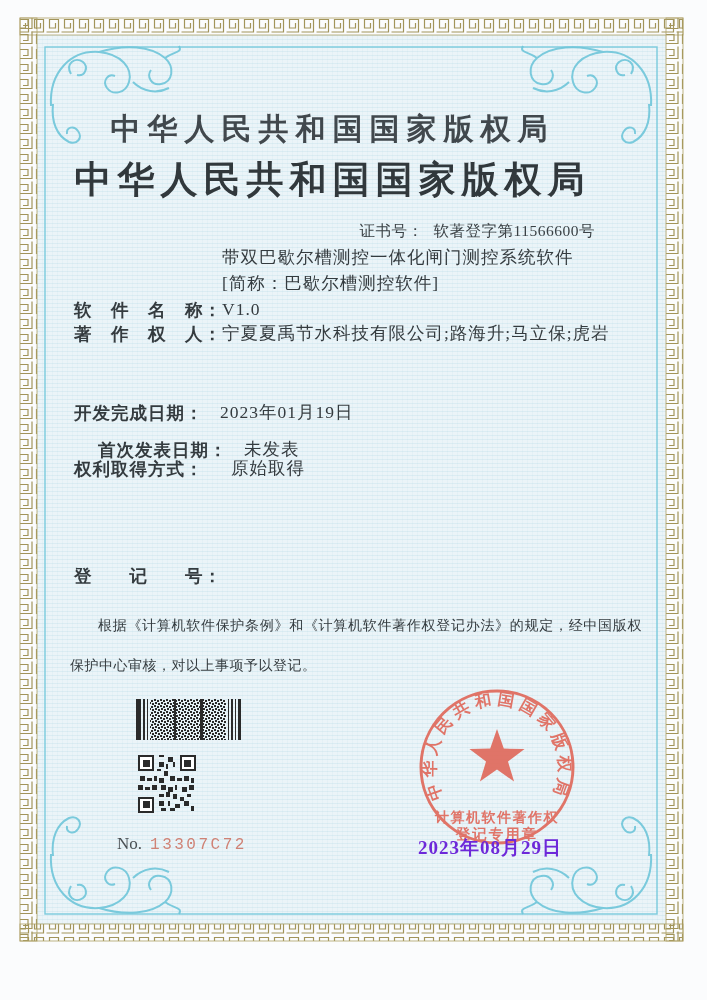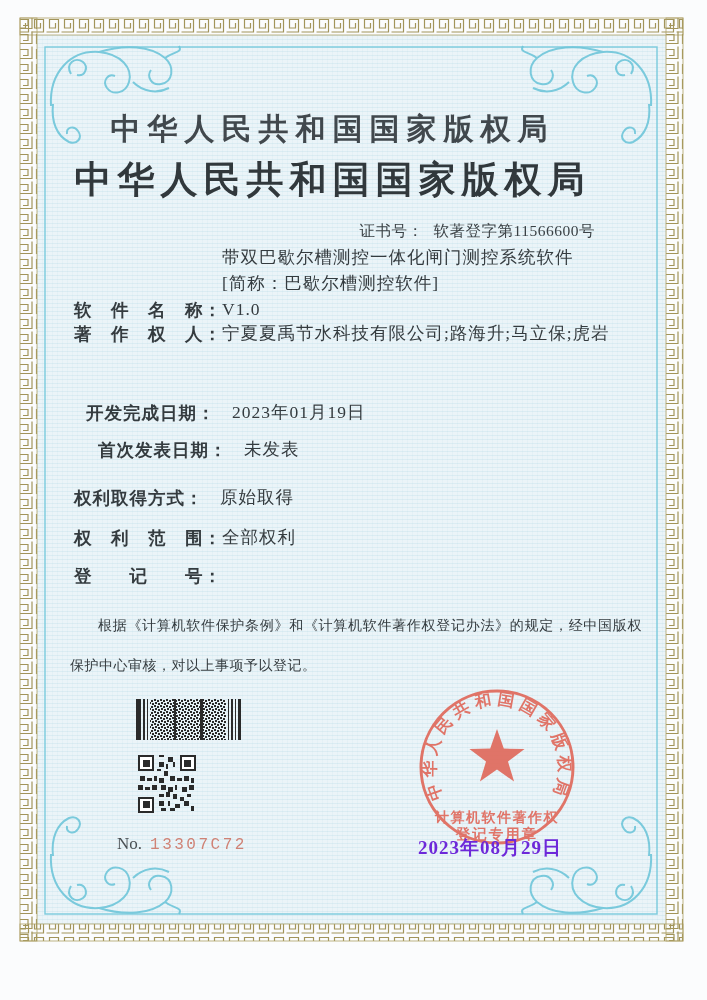--- a/index.html
+++ b/index.html
@@ -39,23 +39,23 @@
 
   .field-row{
     position:absolute;left:74px;display:flex;align-items:flex-end;
     font-size:17.5px;color:#343b3f;letter-spacing:1px;
   }
   .f-label{flex:0 0 146px;font-weight:700;white-space:nowrap;}
   .f-value{font-weight:500;}
   .f-value .vline{display:block;line-height:26px;white-space:nowrap;}
   .row-0{top:244px;}
   .row-1{top:320px;}
-  .row-2{top:399px;margin-left:12px;}
+  .row-2{top:399px;}
   .row-3{top:436px;margin-left:24px;}
-  .row-4{top:484px;}
+  .row-4{top:455px;gap:11px;}
   .row-5{top:524px;}
   .row-6{top:564px;}
 
   .body-par{
     position:absolute;left:70px;top:606px;width:572px;
     font-size:14px;line-height:40px;color:#343b3f;
     text-align:justify;text-indent:2em;letter-spacing:0.5px;
   }
 
   .barcode{position:absolute;left:136px;top:699px;width:105px;height:41px;}
@@ -149,26 +149,20 @@
     </span>
   </div>
 
   <div class="field-row row-4">
     <span class="f-label">权利取得方式：</span>
     <span class="f-value">
       <span class="vline">原始取得</span>
     </span>
   </div>
 
-  <div class="field-row row-5">
-    <span class="f-label">权　利　范　围：</span>
-    <span class="f-value">
-      <span class="vline">全部权利</span>
-    </span>
-  </div>
 
   <div class="field-row row-6">
     <span class="f-label">登　　记　　号：</span>
   </div>
 
   <div class="body-par">根据《计算机软件保护条例》和《计算机软件著作权登记办法》的规定，经中国版权保护中心审核，对以上事项予以登记。</div>
 
   <svg class="barcode" viewBox="0 0 105 41" xmlns="http://www.w3.org/2000/svg" shape-rendering="crispEdges">
     <defs>
       <pattern id="bcnoise" patternUnits="userSpaceOnUse" width="6" height="6">

